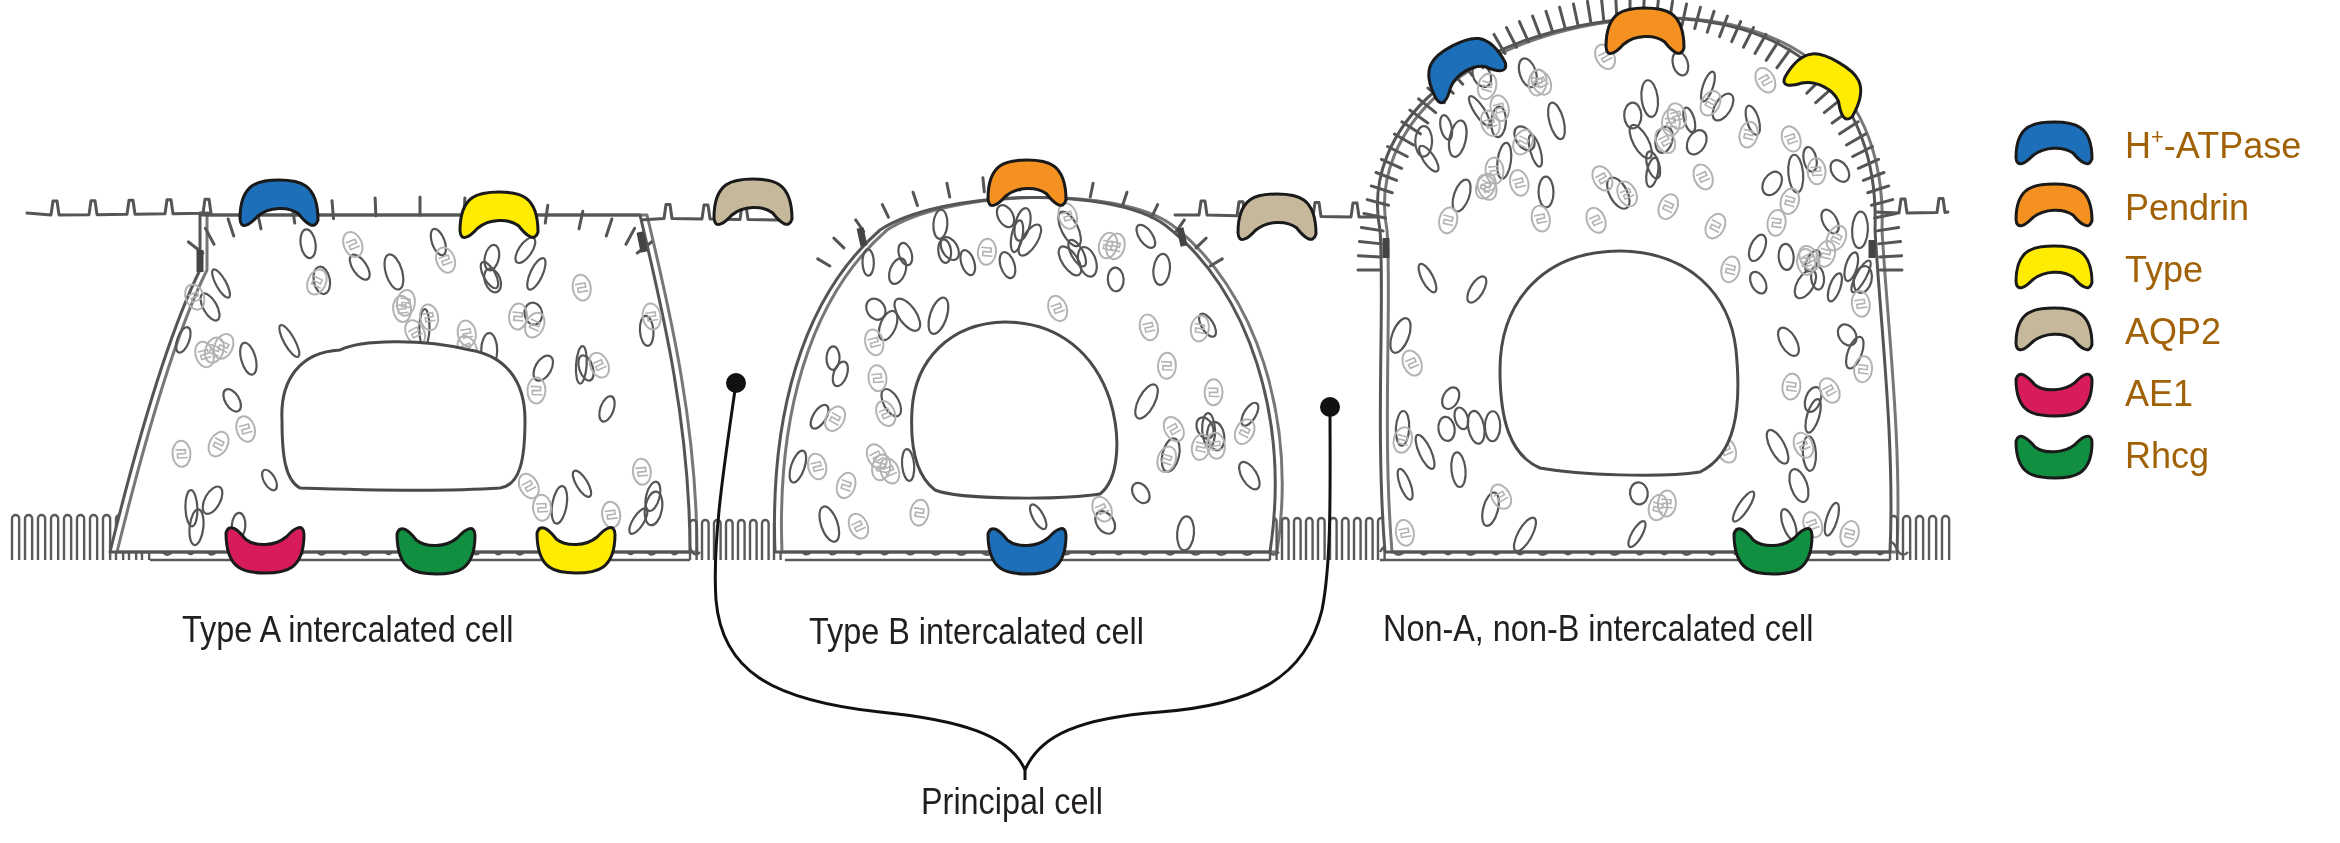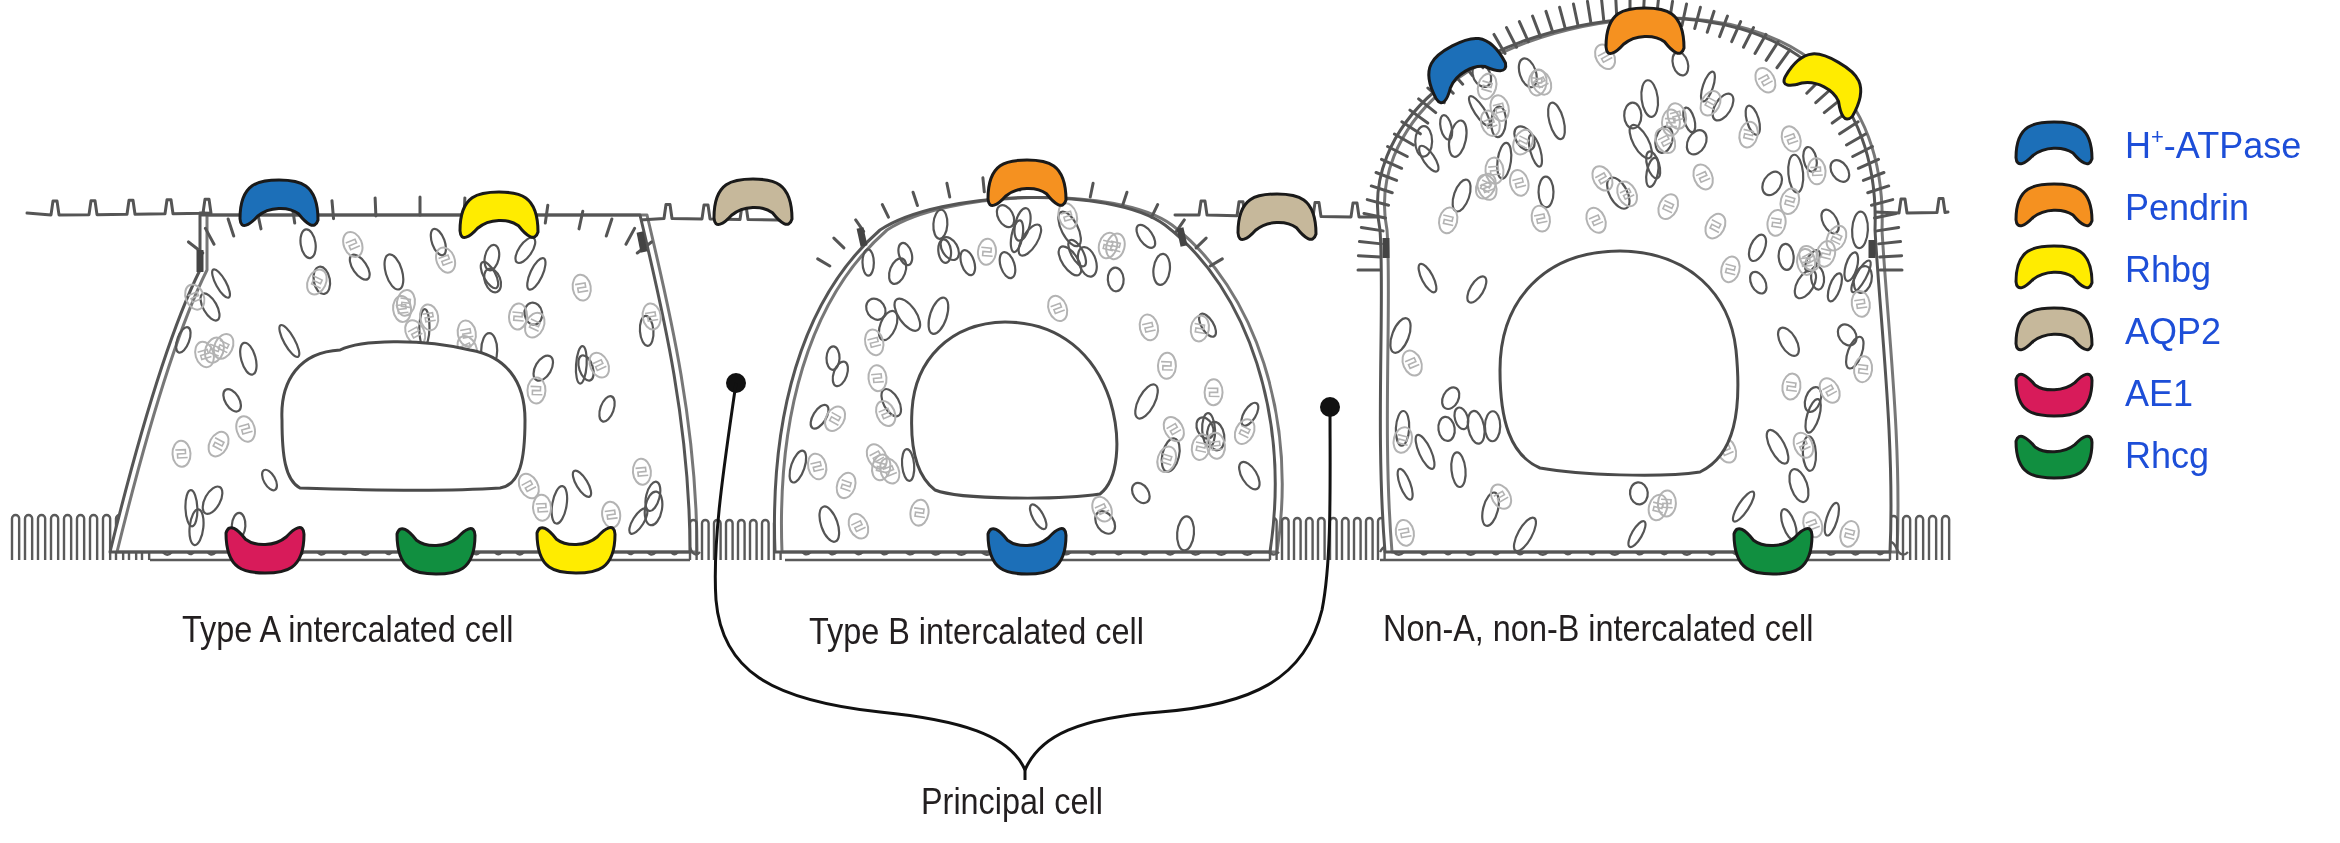--- a/index.html
+++ b/index.html
@@ -13,21 +13,21 @@
   .mito-crista { fill: none; stroke: #b3b3b3; stroke-width: 1.6; }
   .villus { fill: none; stroke: #5a5a5a; stroke-width: 2.4; }
   .junction { stroke: #444; stroke-width: 7; stroke-linecap: butt; }
   .protein { stroke: #1a1a1a; stroke-width: 3; stroke-linejoin: round; }
   .leader { fill: none; stroke: #111111; stroke-width: 3; }
   .leader-dot { fill: #111111; }
   .cell-label { position: absolute; font-size: 36px; color: #231f20; white-space: nowrap; transform: scaleX(0.9); transform-origin: left top; line-height: 1; }
   .legend { position: absolute; left: 2012px; top: 118px; }
   .legend-row { position: relative; height: 62px; }
   .legend-row svg { position: absolute; left: 0; top: 0; }
-  .legend-label { position: absolute; left: 113px; top: 10px; font-size: 36px; color: #1d4ed8; white-space: nowrap; line-height: 1; }
+  .legend-label { position: absolute; left: 113px; top: 10px; font-size: 36px; color: #a16207; white-space: nowrap; line-height: 1; }
   .legend-label sup { font-size: 22px; vertical-align: 14px; line-height: 0; }
 </style>
 </head>
 <body>
 
 <svg id="stage" width="2340" height="843" viewBox="0 0 2340 843" xmlns="http://www.w3.org/2000/svg">
   <g id="layer-villi">
       <path d="M 12 560 L 12 518.575 A 3.575 3.575 0 0 1 19.15 518.575 L 19.15 560 M 25 560 L 25 518.575 A 3.575 3.575 0 0 1 32.15 518.575 L 32.15 560 M 38 560 L 38 518.575 A 3.575 3.575 0 0 1 45.15 518.575 L 45.15 560 M 51 560 L 51 518.575 A 3.575 3.575 0 0 1 58.15 518.575 L 58.15 560 M 64 560 L 64 518.575 A 3.575 3.575 0 0 1 71.15 518.575 L 71.15 560 M 77 560 L 77 518.575 A 3.575 3.575 0 0 1 84.15 518.575 L 84.15 560 M 90 560 L 90 518.575 A 3.575 3.575 0 0 1 97.15 518.575 L 97.15 560 M 103 560 L 103 518.575 A 3.575 3.575 0 0 1 110.15 518.575 L 110.15 560 M 116 560 L 116 518.575 A 3.575 3.575 0 0 1 123.15 518.575 L 123.15 560 M 129 560 L 129 518.575 A 3.575 3.575 0 0 1 136.15 518.575 L 136.15 560 M 142 560 L 142 518.575 A 3.575 3.575 0 0 1 149.15 518.575 L 149.15 560 " class="villus"></path>
       <path d="M 690 560 L 690 523.3 A 3.3000000000000003 3.3000000000000003 0 0 1 696.6 523.3 L 696.6 560 M 702 560 L 702 523.3 A 3.3000000000000003 3.3000000000000003 0 0 1 708.6 523.3 L 708.6 560 M 714 560 L 714 523.3 A 3.3000000000000003 3.3000000000000003 0 0 1 720.6 523.3 L 720.6 560 M 726 560 L 726 523.3 A 3.3000000000000003 3.3000000000000003 0 0 1 732.6 523.3 L 732.6 560 M 738 560 L 738 523.3 A 3.3000000000000003 3.3000000000000003 0 0 1 744.6 523.3 L 744.6 560 M 750 560 L 750 523.3 A 3.3000000000000003 3.3000000000000003 0 0 1 756.6 523.3 L 756.6 560 M 762 560 L 762 523.3 A 3.3000000000000003 3.3000000000000003 0 0 1 768.6 523.3 L 768.6 560 M 774 560 L 774 523.3 A 3.3000000000000003 3.3000000000000003 0 0 1 780.6 523.3 L 780.6 560 " class="villus"></path>
       <path d="M 1270 560 L 1270 521.3 A 3.3000000000000003 3.3000000000000003 0 0 1 1276.6 521.3 L 1276.6 560 M 1282 560 L 1282 521.3 A 3.3000000000000003 3.3000000000000003 0 0 1 1288.6 521.3 L 1288.6 560 M 1294 560 L 1294 521.3 A 3.3000000000000003 3.3000000000000003 0 0 1 1300.6 521.3 L 1300.6 560 M 1306 560 L 1306 521.3 A 3.3000000000000003 3.3000000000000003 0 0 1 1312.6 521.3 L 1312.6 560 M 1318 560 L 1318 521.3 A 3.3000000000000003 3.3000000000000003 0 0 1 1324.6 521.3 L 1324.6 560 M 1330 560 L 1330 521.3 A 3.3000000000000003 3.3000000000000003 0 0 1 1336.6 521.3 L 1336.6 560 M 1342 560 L 1342 521.3 A 3.3000000000000003 3.3000000000000003 0 0 1 1348.6 521.3 L 1348.6 560 M 1354 560 L 1354 521.3 A 3.3000000000000003 3.3000000000000003 0 0 1 1360.6 521.3 L 1360.6 560 M 1366 560 L 1366 521.3 A 3.3000000000000003 3.3000000000000003 0 0 1 1372.6 521.3 L 1372.6 560 M 1378 560 L 1378 521.3 A 3.3000000000000003 3.3000000000000003 0 0 1 1384.6 521.3 L 1384.6 560 " class="villus"></path>
@@ -798,21 +798,21 @@
   </div>
   <div class="legend-row">
     <svg width="86" height="56">
         <path class="protein legend-shape" d="M -38 12.65
           C -38 -20.7, -19 -23, 0 -23
           C 19 -23, 38 -20.7, 38 13.799999999999999
           C 34.96 23.46, 26.599999999999998 17.25, 19 8.049999999999999
           C 9.5 1.1500000000000001, -9.5 1.1500000000000001, -20.900000000000002 10.35
           C -28.5 18.400000000000002, -37.24 23.46, -38 12.65 Z" transform="translate(42,27) rotate(0)" fill="#FFEC00"></path>
       </svg>
-    <span class="legend-label">Rhbg</span>
+    <span class="legend-label">Type</span>
   </div>
   <div class="legend-row">
     <svg width="86" height="56">
         <path class="protein legend-shape" d="M -38 12.65
           C -38 -20.7, -19 -23, 0 -23
           C 19 -23, 38 -20.7, 38 13.799999999999999
           C 34.96 23.46, 26.599999999999998 17.25, 19 8.049999999999999
           C 9.5 1.1500000000000001, -9.5 1.1500000000000001, -20.900000000000002 10.35
           C -28.5 18.400000000000002, -37.24 23.46, -38 12.65 Z" transform="translate(42,27) rotate(0)" fill="#C6B89B"></path>
       </svg>

